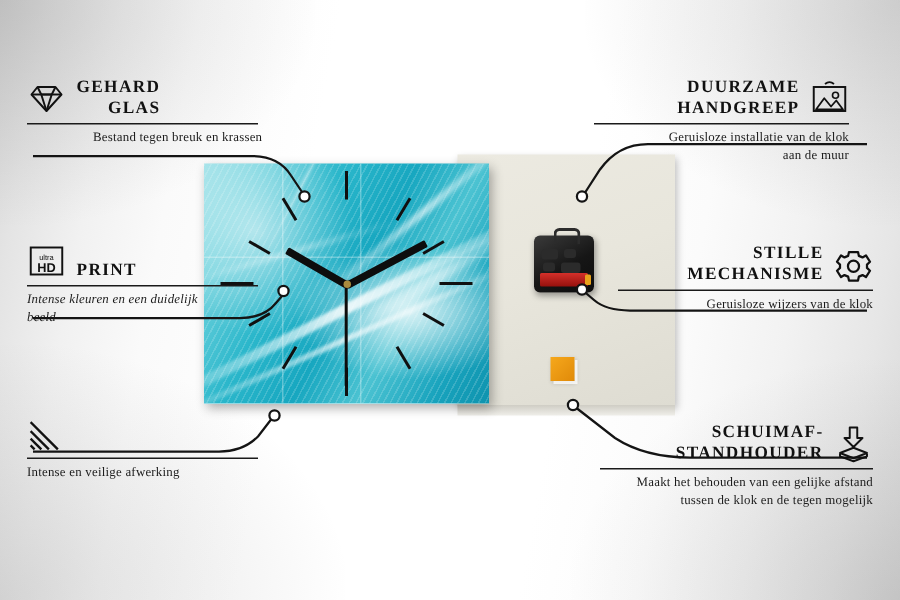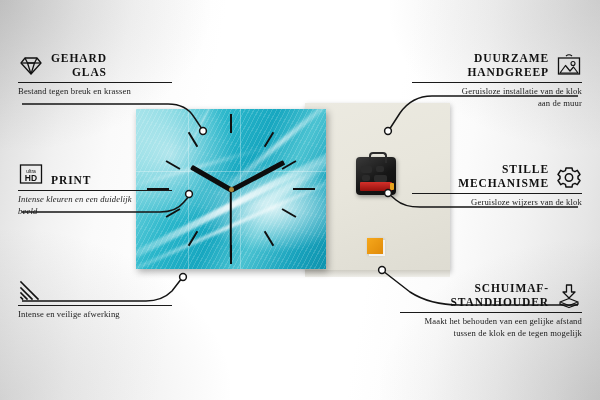--- a/index.html
+++ b/index.html
@@ -184,21 +184,21 @@
             <path d="M9.5,9 H16.5"></path>
           </g>
         </svg>
       </span>
       <span class="ttl">
         <span>GEHARD</span><br>
         <span>GLAS</span>
       </span>
     </div>
     <div class="rule" style="width:154px;"></div>
-    <div class="desc" style="width:120px;">Bestand tegen breuk en krassen</div>
+    <div class="desc" style="width:120px;margin-left:44px;">Bestand tegen breuk en krassen</div>
   </div>
 
   <div class="feat left" style="left:18px;top:160px;width:180px;">
     <div class="head">
       <span class="ico">
         <svg width="26" height="24" viewBox="0 0 26 24">
           <rect x="2.5" y="3" width="21" height="18" fill="none" stroke="#111" stroke-width="1.3"></rect>
           <text x="13" y="11" font-family="Liberation Sans, sans-serif" font-size="5" text-anchor="middle" fill="#111">ultra</text>
           <text x="13" y="19" font-family="Liberation Sans, sans-serif" font-size="8.5" font-weight="bold" text-anchor="middle" fill="#111">HD</text>
         </svg>
@@ -222,21 +222,21 @@
             <path d="M3,15 L9,21"></path>
               <path d="M3,19.5 L4.5,21"></path>
           </g>
         </svg>
       </span>
     </div>
     <div class="rule" style="width:154px;"></div>
     <div class="desc" style="width:150px;">Intense en veilige afwerking</div>
   </div>
 
-  <div class="feat right" style="left:412px;top:52px;width:170px;">
+  <div class="feat right" style="left:396px;top:52px;width:170px;">
     <div class="head">
       <span class="ttl">
         <span>DUURZAME</span><br>
         <span>HANDGREEP</span>
       </span>
       <span class="ico">
         <svg width="26" height="24" viewBox="0 0 26 24">
           <rect x="2.5" y="4" width="21" height="16" fill="none" stroke="#111" stroke-width="1.3"></rect>
           <circle cx="17" cy="9.5" r="2" fill="none" stroke="#111" stroke-width="1.1"></circle>
           <path d="M4,19 L9.5,11.5 L14,17 L17.5,13 L22,19 Z" fill="none" stroke="#111" stroke-width="1.2" stroke-linejoin="round"></path>

